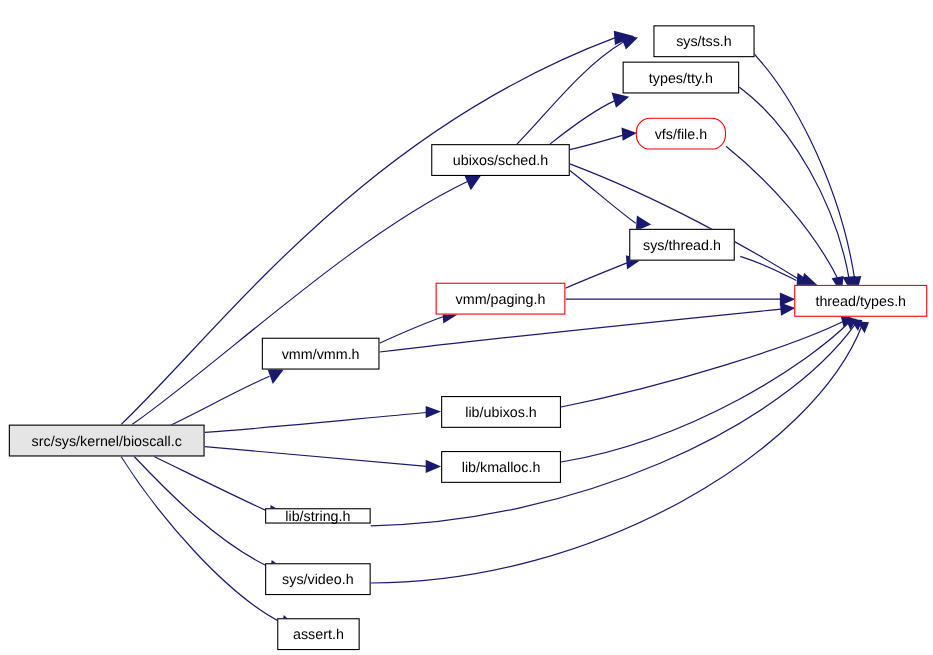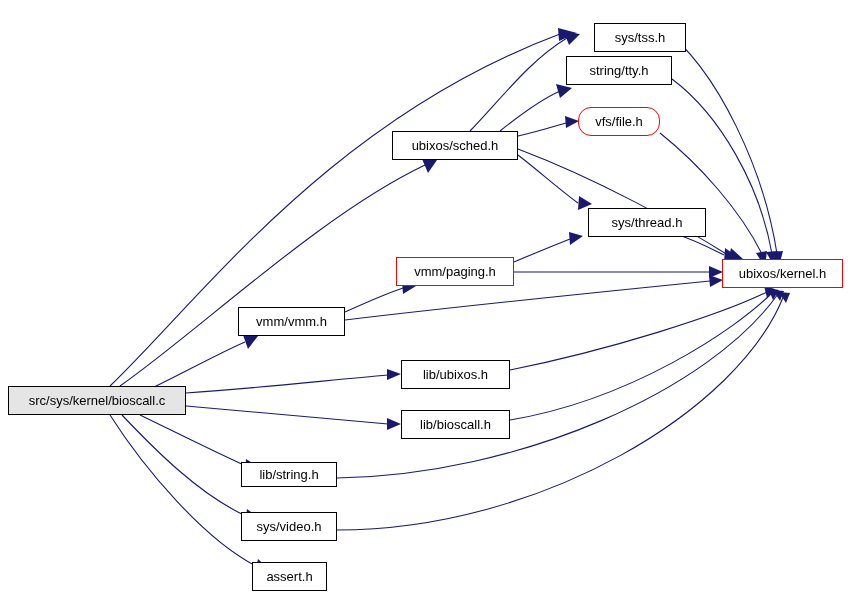--- a/index.html
+++ b/index.html
@@ -148,52 +148,52 @@
 
   <div class="node-box" style="left:392px; top:131px; width:126px; height:29px;">
     <span class="node-label">ubixos/sched.h</span>
   </div>
 
   <div class="node-box" style="left:578px; top:23px;   width:92px;  height:29px;margin-left:16px;">
     <span class="node-label">sys/tss.h</span>
   </div>
 
   <div class="node-box" style="left:566px; top:56px;  width:106px; height:29px;">
-    <span class="node-label">string/tty.h</span>
+    <span class="node-label">types/tty.h</span>
   </div>
 
   <div class="node-box red" style="left:578px; top:107px; width:82px;  height:29px;border-radius:13px;">
     <span class="node-label">vfs/file.h</span>
   </div>
 
-  <div class="node-box" style="left:588px; top:208px; width:118px; height:29px;text-align:right;">
+  <div class="node-box" style="left:572px; top:208px; width:96px; height:29px;text-align:right;">
     <span class="node-label">sys/thread.h</span>
   </div>
 
   <div class="node-box red" style="left:722px; top:259px; width:121px; height:29px;">
-    <span class="node-label">ubixos/kernel.h</span>
+    <span class="node-label">thread/types.h</span>
   </div>
 
   <div class="node-box red" style="left:396px; top:257px; width:118px; height:29px;">
     <span class="node-label">vmm/paging.h</span>
   </div>
 
   <div class="node-box" style="left:238px; top:307px; width:107px; height:29px;">
     <span class="node-label">vmm/vmm.h</span>
   </div>
 
   <div class="node-box" style="left:401px; top:360px; width:109px; height:29px;">
     <span class="node-label">lib/ubixos.h</span>
   </div>
 
   <div class="node-box" style="left:401px; top:410px; width:109px; height:29px;">
-    <span class="node-label">lib/bioscall.h</span>
-  </div>
-
-  <div class="node-box" style="left:241px; top:462px; width:96px;  height:25px;">
+    <span class="node-label">lib/kmalloc.h</span>
+  </div>
+
+  <div class="node-box" style="left:241px; top:462px; width:96px;  height:14px;">
     <span class="node-label">lib/string.h</span>
   </div>
 
   <div class="node-box" style="left:241px; top:512px; width:96px;  height:29px;">
     <span class="node-label">sys/video.h</span>
   </div>
 
   <div class="node-box" style="left:252px; top:562px; width:75px;  height:29px;">
     <span class="node-label">assert.h</span>
   </div>

